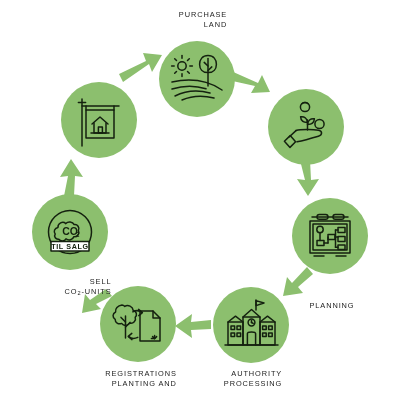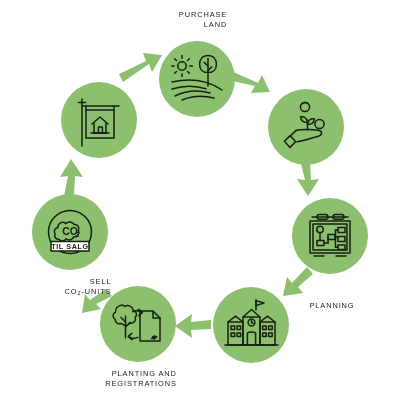--- a/index.html
+++ b/index.html
@@ -259,24 +259,28 @@
   <div class="node-label" style="left:203px; top:20px;">
     <div>PURCHASE</div>
     <div>LAND</div>
   </div>
 
 
   <div class="node-label" style="left:332px; top:306px;">
     <div>PLANNING</div>
   </div>
 
+  <div class="node-label" style="left:253px; top:379px;">
+    <div>AUTHORITY</div>
+    <div>PROCESSING</div>
+  </div>
 
   <div class="node-label" style="left:141px; top:379px;">
+    <div>REGISTRATIONS</div>
     <div>PLANTING AND</div>
-    <div>REGISTRATIONS</div>
   </div>
 
   <div class="node-label" style="left:68px; top:287px;margin-left:20px;">
     <div>SELL</div>
     <div>CO<sub>2</sub>-UNITS</div>
   </div>
 
 
 </div>
 

